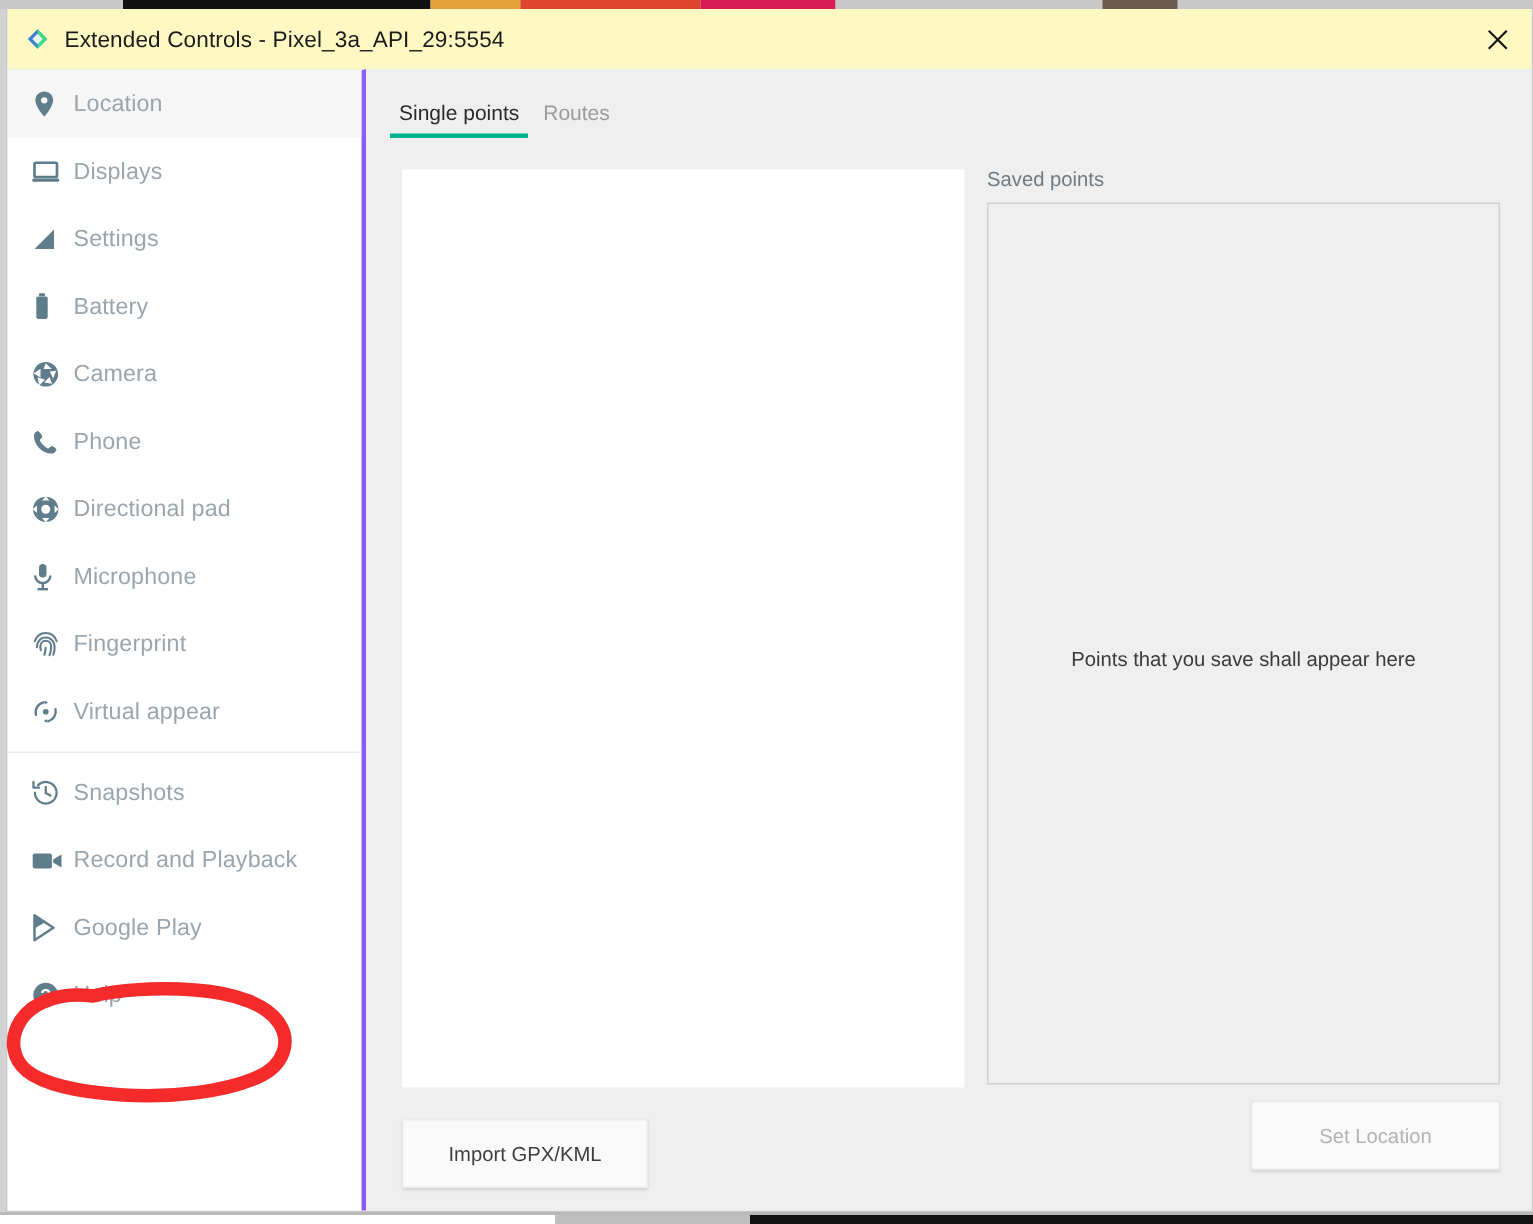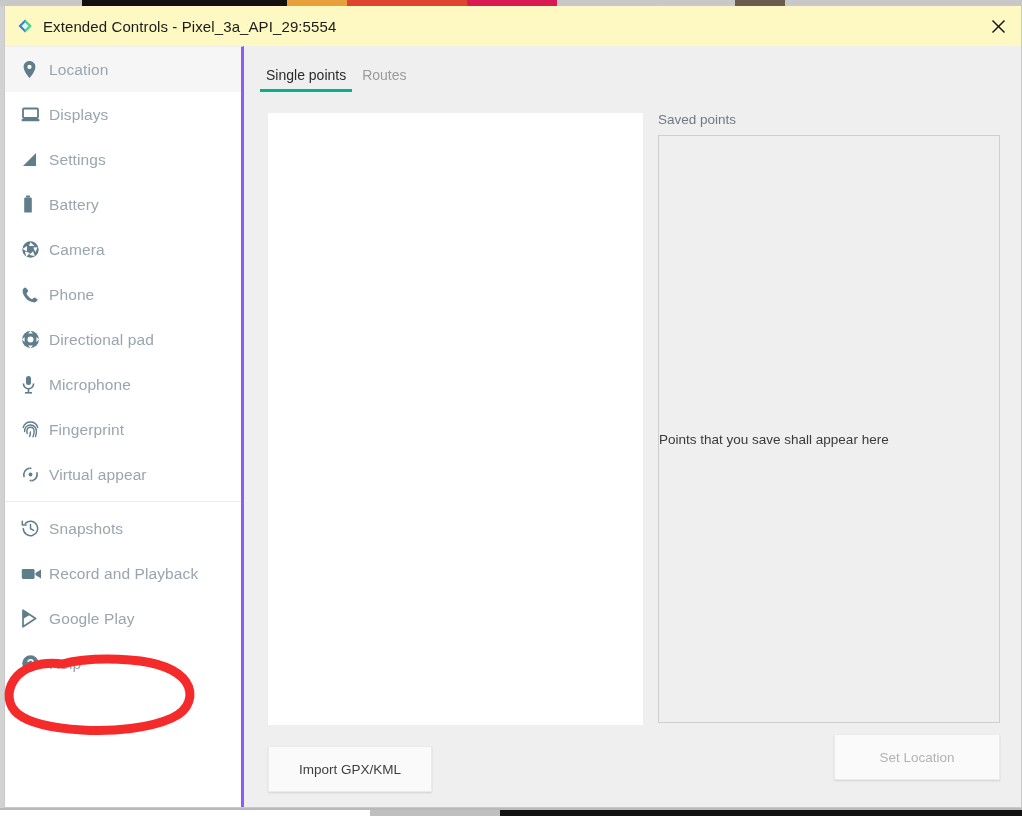--- a/index.html
+++ b/index.html
@@ -166,20 +166,21 @@
   }
   #saved-box {
     width: 342px; height: 588px;
     border: 1px solid #cfcfcf;
     background: #efefef;
     position: relative;
   }
   #saved-empty {
     position: absolute;
     left: 0; right: 0; top: 296px;
+    text-align: center;
     font-size: 13.5px;
     color: #3a3a3a;
   }
 
   .flat-btn {
     position: absolute;
     background: #fafafa;
     border: 1px solid #ebebeb;
     box-shadow: 0 1px 2px rgba(0,0,0,0.12);
     display: flex; align-items: center; justify-content: center;

